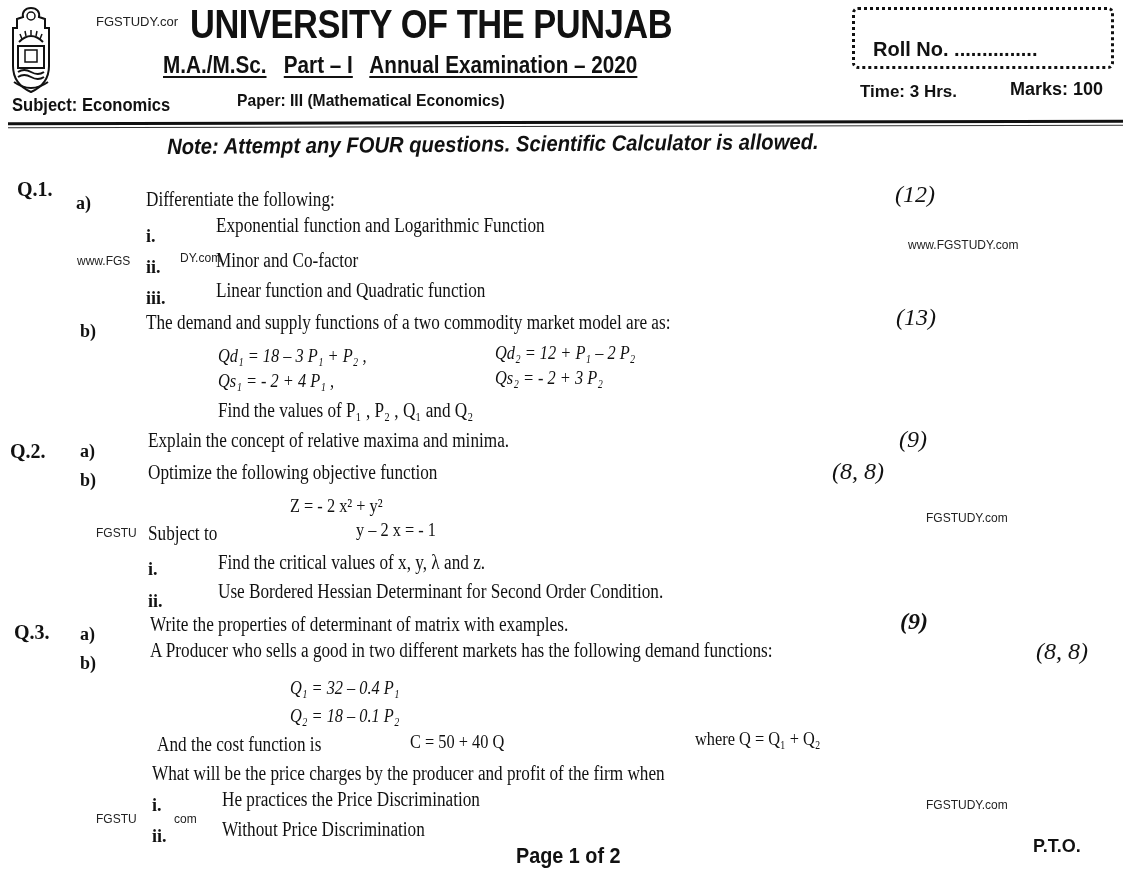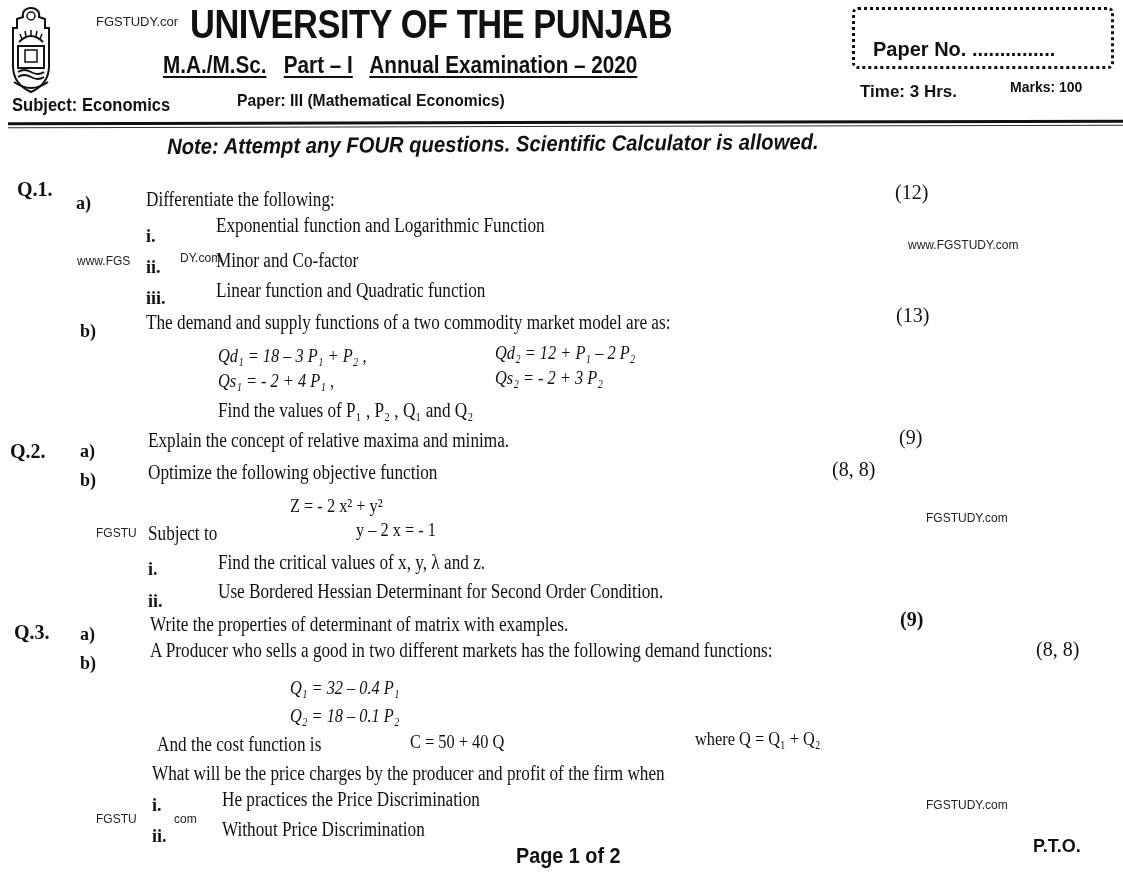--- a/index.html
+++ b/index.html
@@ -18,31 +18,31 @@
   .class-line span { text-decoration: underline; text-underline-offset: 3px; }
   .subject { left: 12px; top: 95px; font-size: 18px; font-weight: bold; transform: scaleX(0.92); transform-origin: left top; }
   .paper { left: 237px; top: 91px; font-size: 17px; font-weight: bold; transform: scaleX(0.92); transform-origin: left top; }
 
   .rollbox {
     left: 852px; top: 7px; width: 256px; height: 56px;
     border: 3px dotted #111; border-radius: 6px;
   }
   .roll-label { left: 873px; top: 38px; font-size: 20px; font-weight: bold; }
   .time { left: 860px; top: 82px; font-size: 17px; font-weight: bold; }
-  .marks { left: 1010px; top: 79px; font-size: 14px; font-weight: bold; }
+  .marks { left: 1010px; top: 79px; font-size: 18px; font-weight: bold; }
 
   .rule1 { left: 8px; top: 121px; width: 1115px; height: 3px; background: #111; transform: rotate(-0.12deg); }
   .rule2 { left: 8px; top: 126px; width: 1115px; height: 1px; background: #333; transform: rotate(-0.12deg); }
 
   .note { left: 167px; top: 134px; font-size: 22px; font-weight: bold; font-style: italic; transform: scaleX(0.92) rotate(-0.4deg); transform-origin: left top; }
 
   .q { font-size: 20px; font-weight: bold; }
   .sub { font-size: 18px; font-weight: bold; }
   .txt { font-size: 20px; transform: scaleX(0.86); transform-origin: left top; }
-  .marksq { font-size: 20px; }
+  .marksq { font-size: 24px; font-style: italic; }
   .math { font-size: 19px; font-style: italic; transform: scaleX(0.86); transform-origin: left top; }
   .math.up { font-style: normal; }
 
   .page { left: 516px; top: 843px; font-size: 22px; font-weight: bold; transform: scaleX(0.9); transform-origin: left top; }
   .pto { left: 1033px; top: 836px; font-size: 18px; font-weight: bold; }
 </style>
 </head>
 <body>
 
 <svg class="abs logo" viewBox="0 0 46 88">
@@ -60,21 +60,21 @@
 <div class="abs sans uni-title">UNIVERSITY OF THE PUNJAB</div>
 <div class="abs sans class-line">
   <span>M.A./M.Sc.</span>&nbsp;&nbsp;
   <span>Part – I</span>&nbsp;&nbsp;
   <span>Annual Examination – 2020</span>
 </div>
 <div class="abs sans subject">Subject: Economics</div>
 <div class="abs sans paper">Paper: III (Mathematical Economics)</div>
 
 <div class="abs rollbox"></div>
-<div class="abs sans roll-label">Paper No. ...............</div>
+<div class="abs sans roll-label">Roll No. ...............</div>
 <div class="abs sans time">Time: 3 Hrs.</div>
 <div class="abs sans marks">Marks: 100</div>
 
 <div class="abs rule1"></div>
 <div class="abs rule2"></div>
 
 <div class="abs sans note">Note: Attempt any FOUR questions. Scientific Calculator is allowed.</div>
 
 <div class="abs q" style="left:17px;top:178px;"><span>Q.1.</span></div>
 <div class="abs sub" style="left:76px;top:193px;">a)</div>

